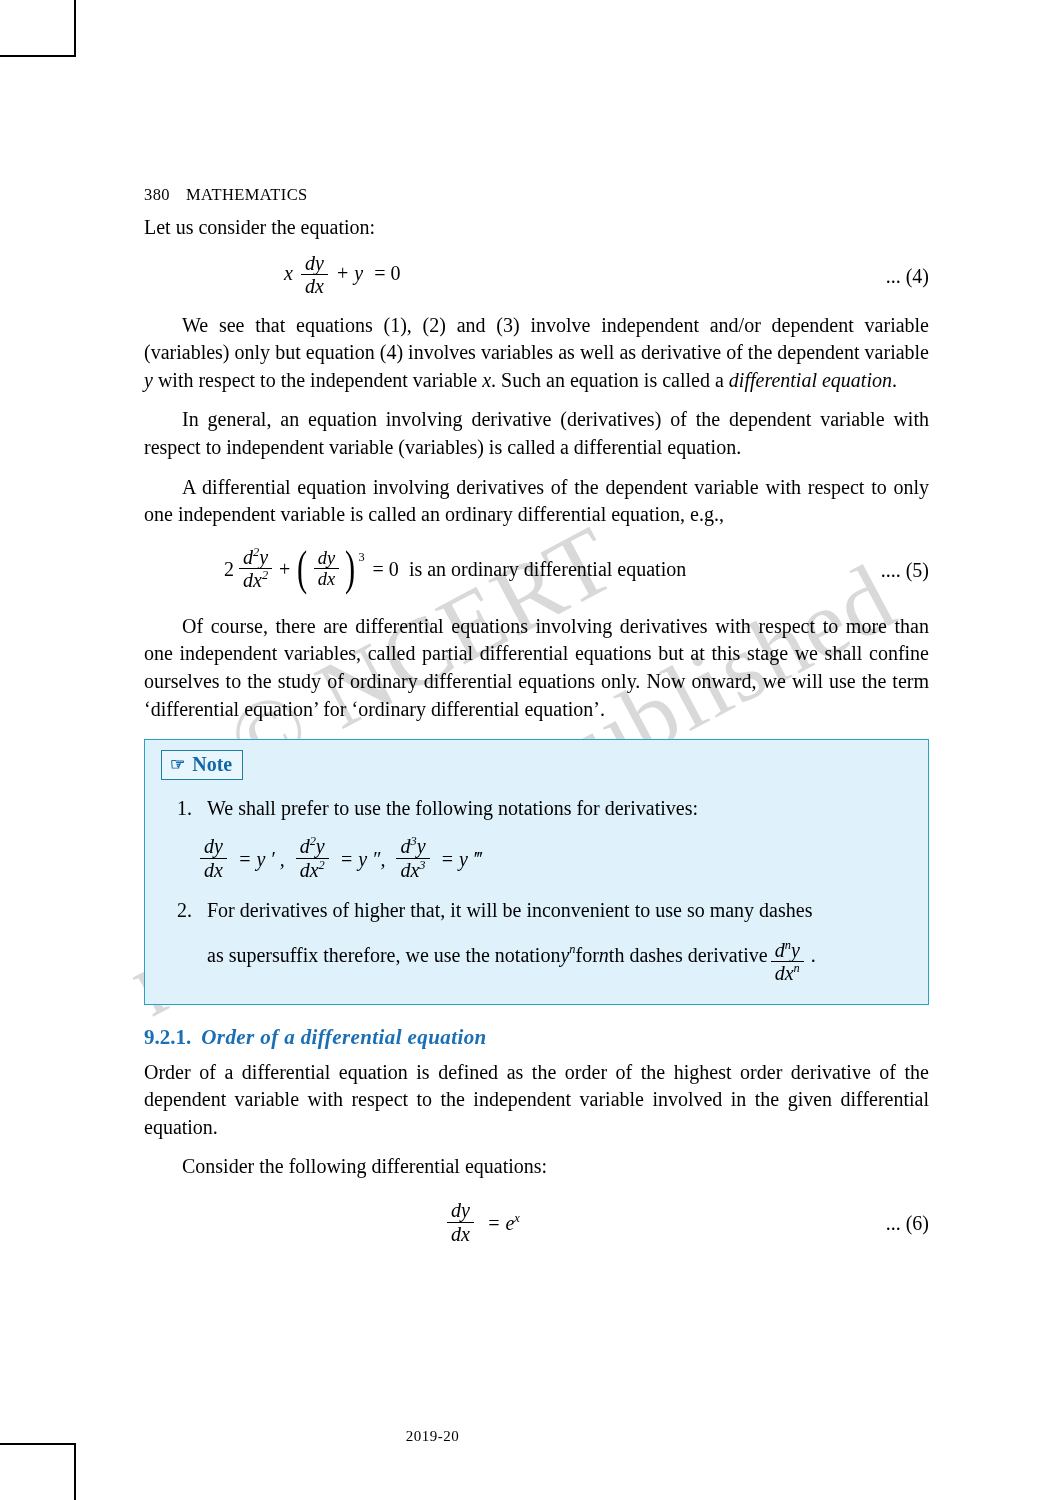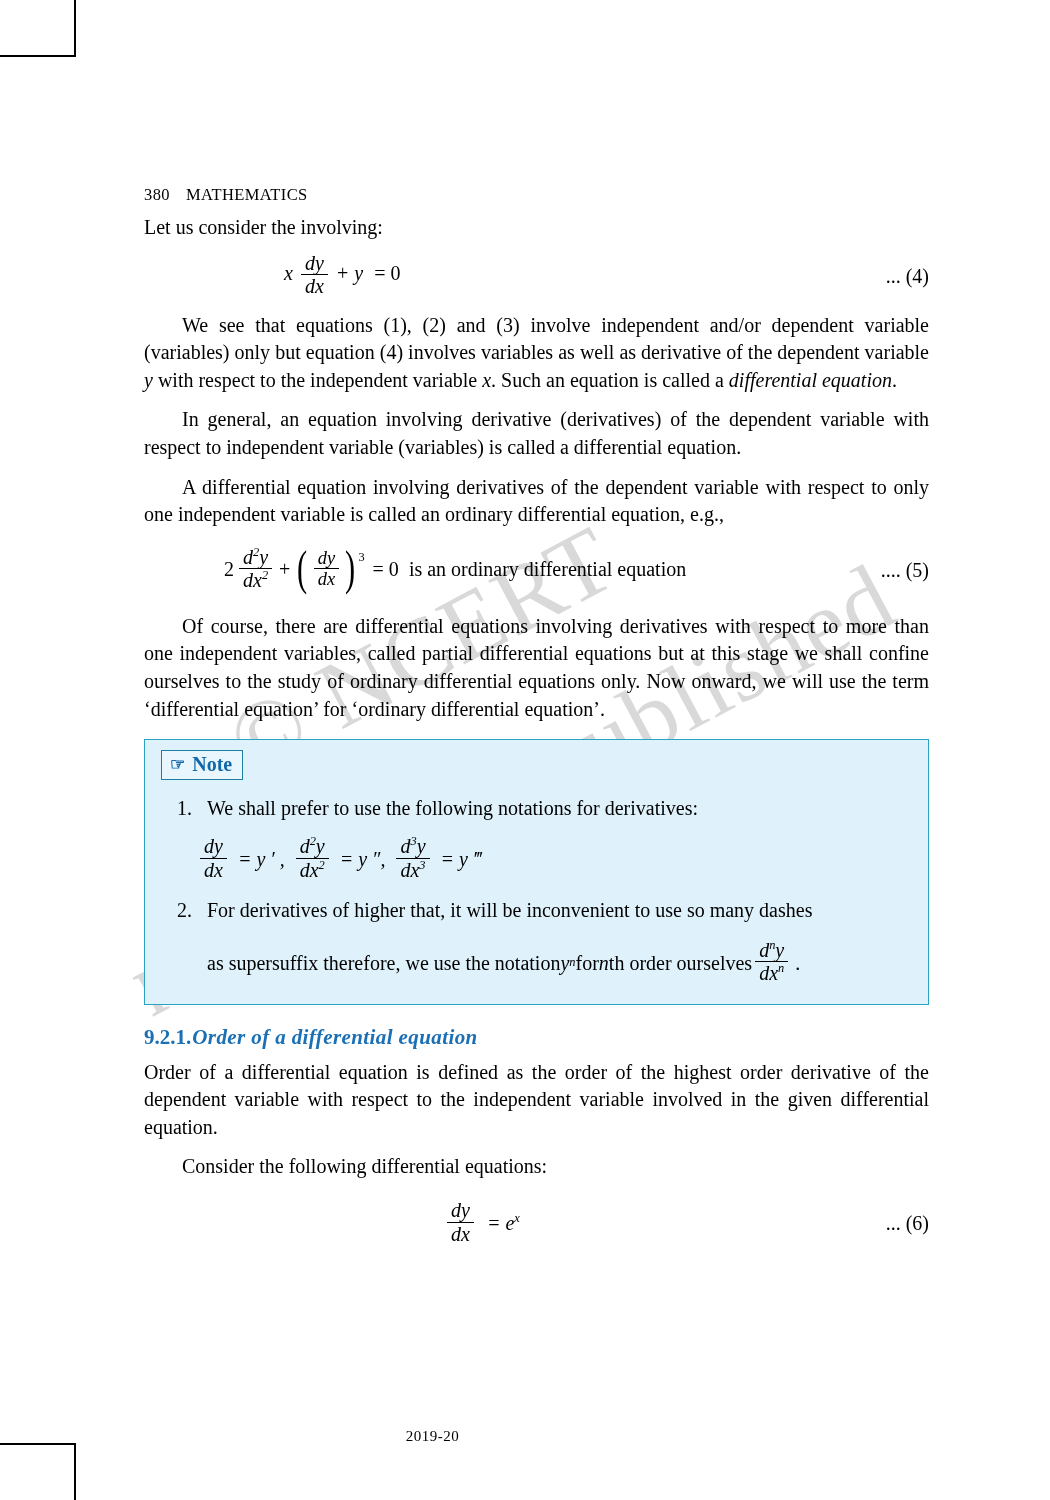--- a/index.html
+++ b/index.html
@@ -165,21 +165,21 @@
   }
   .note-tail { padding-left: 46px; font-size: 20px; line-height: 1.5; margin-top: 16px; }
 
   
   .sec-head {
     margin-top: 20px;
     font-size: 21px;
     font-weight: bold;
     color: #1a6fb5;
   }
-  .sec-head .num { margin-right: 1px; }
+  .sec-head .num { margin-right: 10px; }
   .sec-head .title { font-style: italic; letter-spacing: 0.4px; }
 
   
   .footer {
     position: absolute;
     left: 0;
     top: 1428px;
     width: 865px;
     text-align: center;
     font-size: 15px;
@@ -199,21 +199,21 @@
   <span class="wm1">© NCERT</span>
   <span class="wm2">not to be republished</span>
 </div>
 
 <div class="page">
 
   <div class="header">
     <span class="pageno">380</span><span>MATHEMATICS</span>
   </div>
 
-  <p class="body-text">Let us consider the involving:</p>
+  <p class="body-text">Let us consider the equation:</p>
 
   <div class="eq-row">
     <div class="eq-body" style="margin-left:140px;">
       <span class="it">x</span>
       <span class="frac">
         <span class="num">dy</span>
         <span class="den">dx</span>
       </span>
       <span class="it">+ y</span>
       <span style="margin-left:6px;">= 0</span>
@@ -281,27 +281,27 @@
       <span class="it" style="margin-left:8px;">= y ‴</span>
     </div>
 
     <ul class="note-list">
       <li>
         <span class="marker">2.</span>
         <span>For derivatives of higher that, it will be inconvenient  to use so many dashes</span>
       </li>
     </ul>
 
-    <div class="note-tail" style="display:flex; align-items:center; flex-wrap:wrap;">
+    <div class="note-tail" style="display:flex; flex-wrap:wrap;">
       <span>as supersuffix therefore, we use the notation </span>
         <span class="it">y</span>
         <sub class="sb">n</sub>
         <span> for </span>
         <span class="it">n</span>
-        <span>th order ourselves </span>
+        <span>th dashes derivative </span>
       <span class="frac">
         <span class="num"><span class="it">d</span><sup class="exp">n</sup><span class="it">y</span></span>
         <span class="den"><span class="it">dx</span><sup class="exp">n</sup></span>
       </span>
       <span style="margin-left:4px;">.</span>
     </div>
   </div>
 
   <div class="sec-head">
     <span class="num">9.2.1.</span><span class="title">Order of a differential equation</span>

